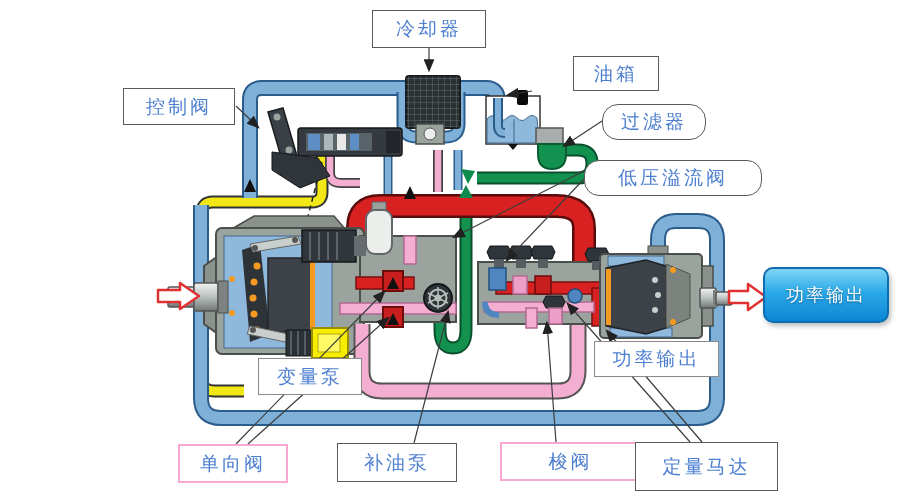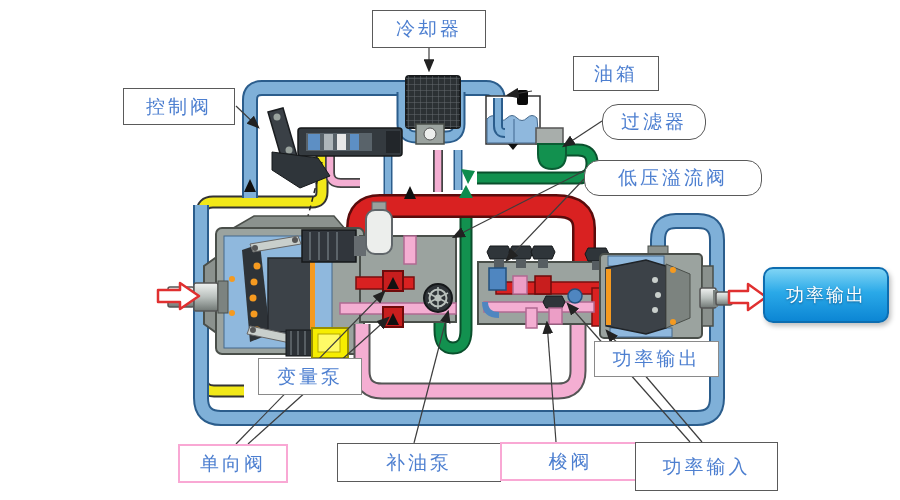--- a/index.html
+++ b/index.html
@@ -263,21 +263,21 @@
 </svg>
 
 <div class="lbl" style="left:372px;top:10px;width:114px;height:38px;">冷却器</div>
 <div class="lbl" style="left:123px;top:88px;width:112px;height:37px;text-align:right;">控制阀</div>
 <div class="lbl" style="left:527px;top:56px;width:86px;height:35px;margin-left:46px;">油箱</div>
 <div class="lbl" style="left:602px;top:104px;width:104px;height:36px;border-radius:16px;">过滤器</div>
 <div class="lbl" style="left:584px;top:160px;width:178px;height:36px;border-radius:15px;">低压溢流阀</div>
 <div class="lbl b-lite" style="left:258px;top:358px;width:104px;height:37px;">变量泵</div>
 <div class="lbl b-lite" style="left:594px;top:341px;width:125px;height:36px;">功率输出</div>
 <div class="lbl b-dark" style="left:178px;top:444px;width:110px;height:39px;">单向阀</div>
-<div class="lbl" style="left:337px;top:443px;width:164px;height:39px;">补油泵</div>
+<div class="lbl" style="left:337px;top:443px;width:120px;height:39px;">补油泵</div>
 <div class="lbl b-dark" style="left:500px;top:442px;width:141px;height:39px;">梭阀</div>
-<div class="lbl" style="left:635px;top:442px;width:143px;height:49px;">功率输入</div>
+<div class="lbl" style="left:635px;top:442px;width:143px;height:49px;">定量马达</div>
 
 <div class="io" style="left:763px;top:267px;width:126px;height:56px;">
   <span>功率输出</span>
 </div>
 
 </div>
 
 </body></html>

